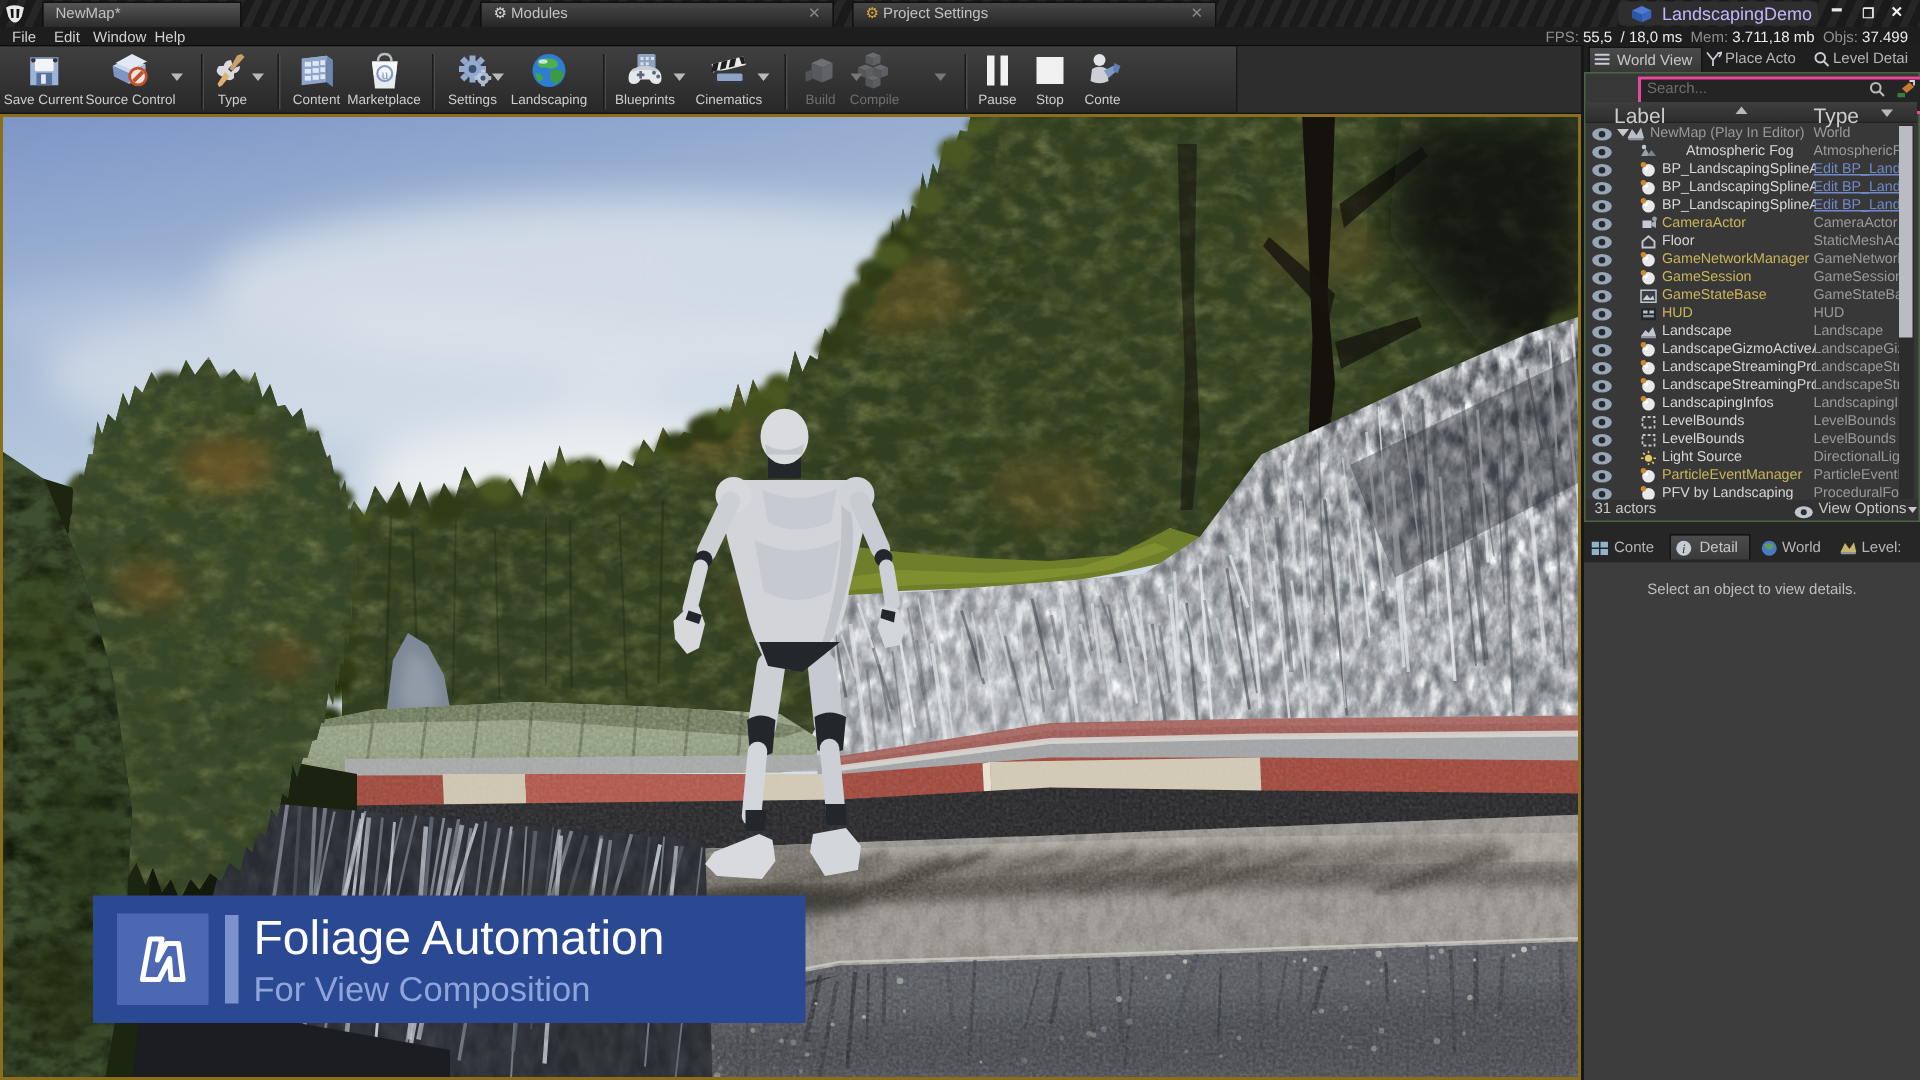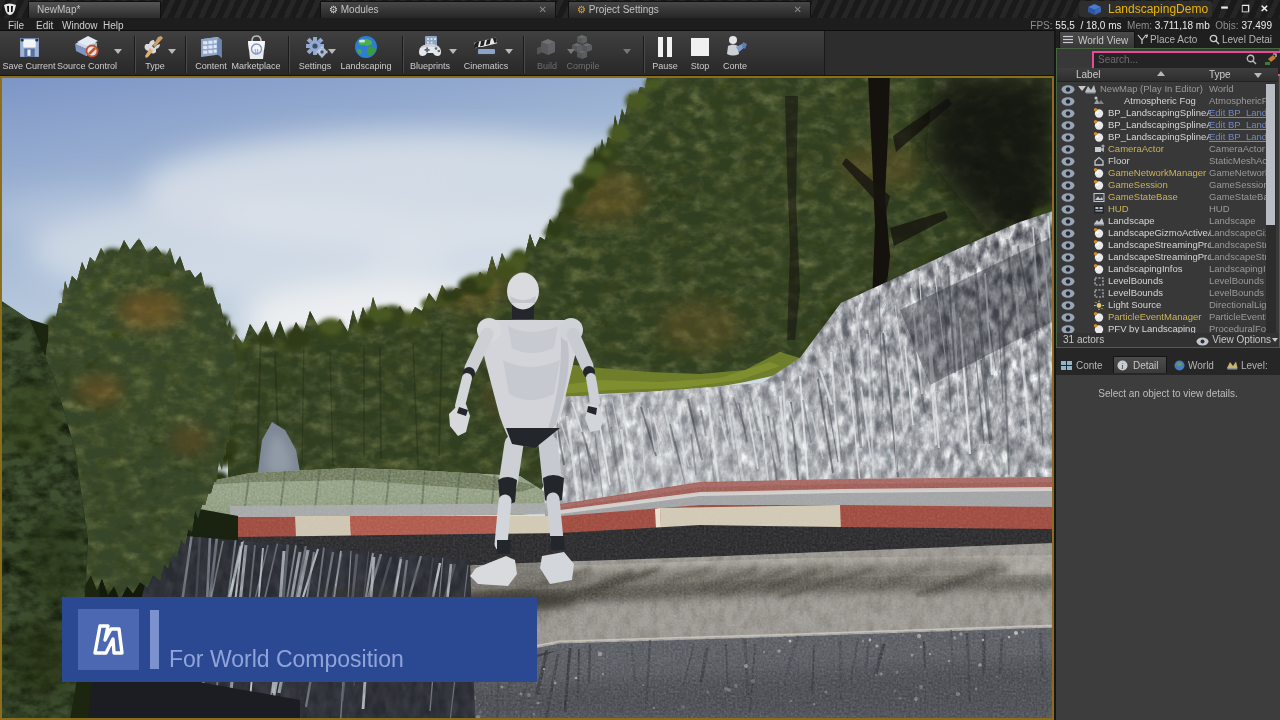--- a/index.html
+++ b/index.html
@@ -36,21 +36,21 @@
   </svg>
 <div class="tab" style="left:28px;width:133px;background:linear-gradient(#555,#2c2c2c)">NewMap*</div>
 <div class="tab" style="left:320px;width:236px"><span style="color:#d8d8d8">⚙</span> Modules<span style="float:right;color:#8a8a8a;margin-left:90px">✕</span></div>
 <div class="tab" style="left:568px;width:243px"><span style="color:#e0a63c">⚙</span> Project Settings<span style="float:right;color:#8a8a8a;margin-left:60px">✕</span></div>
 <div class="abs" style="left:1079px;top:1px;width:133px;height:16px;background:#2e2e2e;border-radius:3px"></div>
 <svg class="abs" style="left:1088px;top:4px" width="13" height="11">
     <path d="M6.5 0 L13 3 6.5 6 0 3 Z" fill="#4a7bd0"></path>
     <path d="M0 3 L6.5 6 6.5 11 0 8 Z" fill="#2c56a8"></path>
     <path d="M13 3 L6.5 6 6.5 11 13 8 Z" fill="#3a66bc"></path>
   </svg>
-<div class="abs" style="left:1108px;top:2px;font-size:12px;color:#eab308">LandscapingDemo</div>
+<div class="abs" style="left:1108px;top:2px;font-size:12px;color:#c4b5fd">LandscapingDemo</div>
 <div class="abs" style="left:1216px;top:3px;width:17px;height:12px;text-align:center;font-size:10px;font-weight:bold;color:#e8e8e8;line-height:10px">━</div>
 <div class="abs" style="left:1237px;top:3px;width:17px;height:12px;text-align:center;font-size:9px;font-weight:bold;color:#e8e8e8;line-height:12px">❐</div>
 <div class="abs" style="left:1256px;top:3px;width:17px;height:12px;text-align:center;font-size:10px;font-weight:bold;color:#f0f0f0;line-height:12px">✕</div>
 
 <div class="abs menubar"></div>
 <div class="menuitem" style="left:8px">File</div>
 <div class="menuitem" style="left:36px">Edit</div>
 <div class="menuitem" style="left:62px">Window</div>
 <div class="menuitem" style="left:103px">Help</div>
 <div class="menuitem" style="left:880px;width:392px;text-align:right"><span style="color:#8f8f8f">FPS: </span><b style="color:#ececec;font-weight:normal">55,5</b>&nbsp;&nbsp;<b style="color:#ececec;font-weight:normal">/ 18,0 ms</b>&nbsp;&nbsp;<span style="color:#8f8f8f">Mem: </span><b style="color:#ececec;font-weight:normal">3.711,18 mb</b>&nbsp;&nbsp;<span style="color:#8f8f8f">Objs: </span><b style="color:#ececec;font-weight:normal">37.499</b></div>
@@ -962,21 +962,22 @@
     <path d="M588 330 L597 332 596 339 587 336 Z" fill="#23262b"></path>
   </g>
 </svg>
 <div class="abs" id="vborder"></div>
 
 <div class="abs" id="banner">
   <div id="blogo"><svg width="61" height="61" viewBox="0 0 61 61">
         <path d="M17 44 L22 17 30 17 27 31 33 20 41 20 44 44 36 44 35 30 28 44 Z" fill="none" stroke="#fff" stroke-width="3.4" stroke-linejoin="round"></path>
       </svg></div>
   <div id="bsep"></div>
-  <div id="bsub">For World Composition</div>
+  <div id="btitle">Foliage Automation</div>
+  <div id="bsub">For View Composition</div>
 </div>
 
 <div class="abs" id="panel"></div>
 <div class="abs" style="left:1054px;top:30px;width:2px;height:690px;background:#161616;z-index:31"></div>
 <div class="abs" style="left:1056px;top:30px;width:224px;height:18px;background:#1f1f1f"></div>
 
 <div class="otab abs" style="left:1059px;top:31px;width:76px;background:linear-gradient(#4a4a4a,#383838);border:1px solid #141414;border-bottom:none;padding-left:18px">World View</div>
 <svg class="abs" style="left:1063px;top:35px;z-index:2" width="11" height="9">
     <g stroke="#c9cdd3" stroke-width="1.2">
       <line x1="0" y1="1.5" x2="10" y2="1.5"></line>
@@ -999,21 +1000,21 @@
 <svg class="abs" style="left:1246px;top:54px" width="11" height="11">
     <circle cx="4.5" cy="4.5" r="3.2" fill="none" stroke="#b9b9b9" stroke-width="1.4"></circle>
     <line x1="7" y1="7" x2="10" y2="10" stroke="#b9b9b9" stroke-width="1.4"></line>
   </svg>
 <svg class="abs" style="left:1264px;top:53px" width="13" height="12">
     <path d="M1 9 L6 9 6 12 1 12 Z" fill="#3d7a3d"></path>
     <path d="M4 6 l5 -4 3 3 -5 4 z" fill="#c87830"></path>
     <path d="M9 1 l3 0 0 3" fill="none" stroke="#d8d8d8" stroke-width="1.2"></path>
   </svg>
 
-<div class="abs" style="left:1057px;top:68px;width:221px;height:14px;background:linear-gradient(#3e3e3e,#2e2e2e);border-bottom:1px solid #222;font-size:10px;color:#cccccc">
+<div class="abs" style="left:1057px;top:68px;width:221px;height:14px;background:linear-gradient(#3e3e3e,#2e2e2e);border-bottom:1px solid #222;font-size:14px;color:#cccccc">
     <span style="position:absolute;left:19px;top:1px">Label</span>
     <span style="position:absolute;left:100px;top:3px;width:0;height:0;border-left:4px solid transparent;border-right:4px solid transparent;border-bottom:5px solid #b9b9b9"></span>
     <span style="position:absolute;left:152px;top:1px">Type</span>
     <span style="position:absolute;left:197px;top:5px;width:0;height:0;border-left:4px solid transparent;border-right:4px solid transparent;border-top:5px solid #b9b9b9"></span>
   </div>
 
 <div class="abs" style="left:1056px;top:0;width:224px;height:720px">
 <div class="row" style="top:83px">
       <svg style="position:absolute;left:5px;top:2px" width="14" height="9">
         <ellipse cx="7" cy="4.5" rx="6.5" ry="4.2" fill="#97a5b5"></ellipse>

